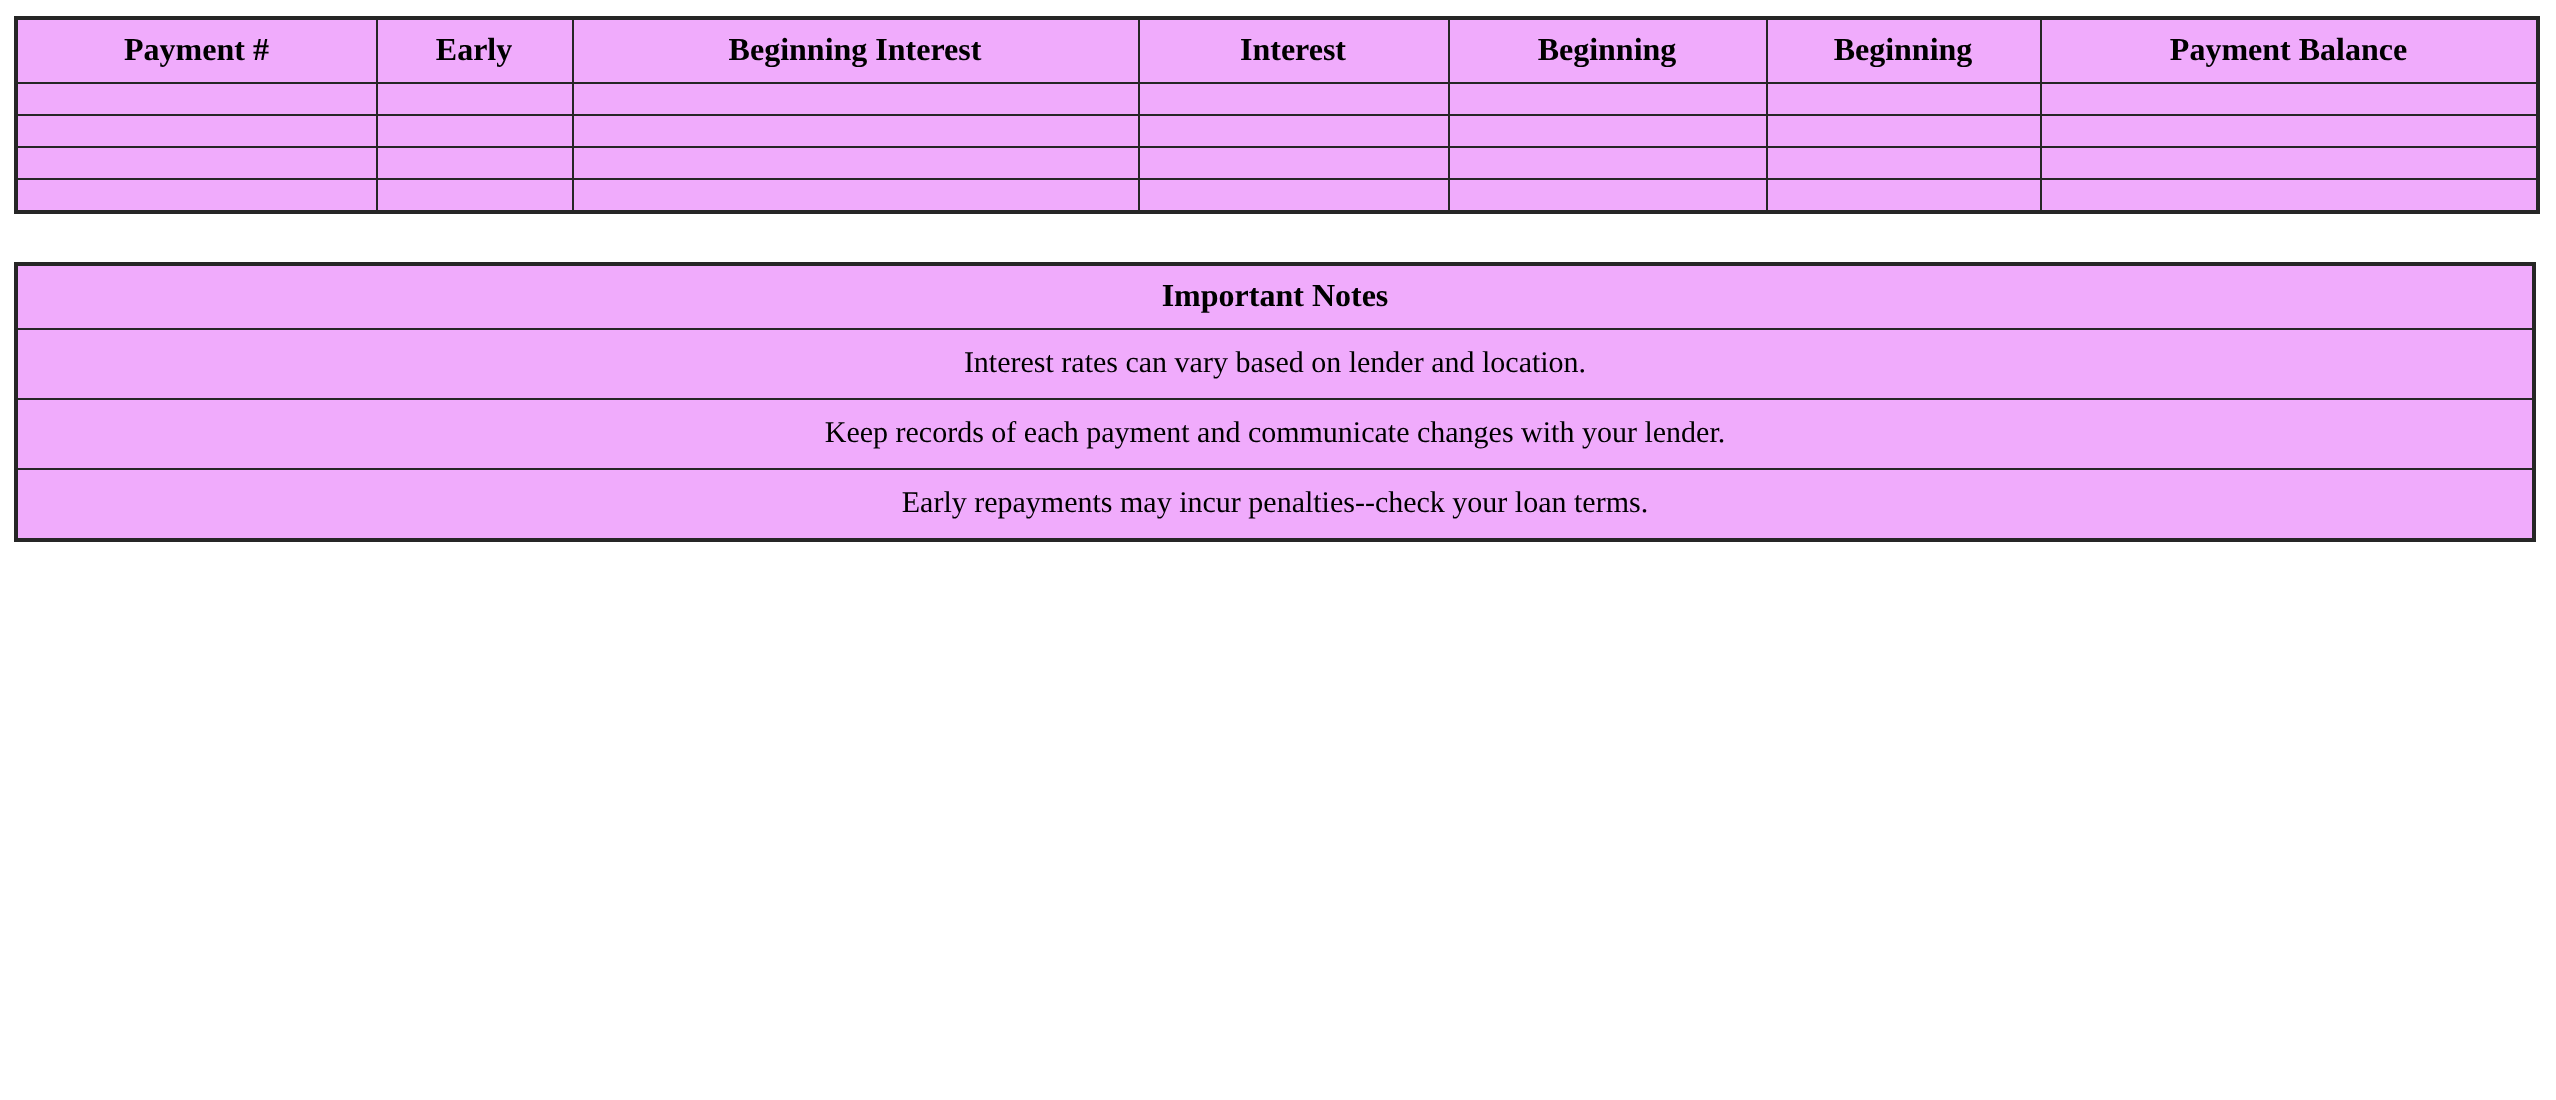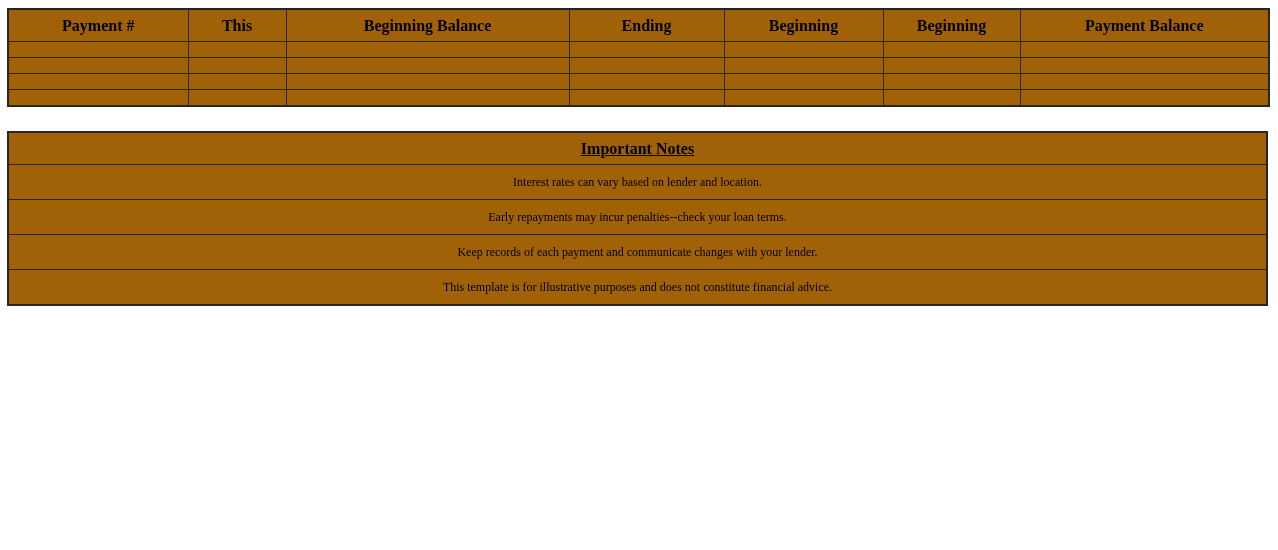--- a/index.html
+++ b/index.html
@@ -18,21 +18,21 @@
     height: 550px;
     background: #ffffff;
   }
   table.grid {
     position: absolute;
     left: 7px;
     width: 1261px;
     border-collapse: collapse;
     table-layout: fixed;
     empty-cells: show;
-    background: #a16207;
+    background: #f0abfc;
   }
   table.grid,
   table.grid th,
   table.grid td {
     border: 1px solid #262626;
   }
   table.grid {
     border-width: 2px;
   }
   #schedule-table { top: 8px; }
@@ -55,25 +55,24 @@
     line-height: 15px;
   }
 
   #notes-table thead th {
     height: 31px;
     font-size: 16px;
     font-weight: bold;
     text-align: center;
     vertical-align: middle;
     padding: 0;
-    text-decoration: underline;
   }
   #notes-table tbody td {
     height: 34px;
-    font-size: 12px;
+    font-size: 15px;
     font-weight: normal;
     text-align: center;
     vertical-align: middle;
     padding: 0 8px;
   }
 
   
   col.c0 { width: 180px; }
   col.c1 { width: 98px;  }
   col.c2 { width: 283px; }
@@ -93,23 +92,23 @@
         <col class="c1">
         <col class="c2">
         <col class="c3">
       <col class="c4">
         <col class="c5">
         <col class="c6">
     </colgroup>
     <thead>
       <tr>
         <th>Payment #</th>
-        <th>This</th>
-        <th>Beginning Balance</th>
-        <th>Ending</th>
+        <th>Early</th>
+        <th>Beginning Interest</th>
+        <th>Interest</th>
         <th>Beginning</th>
         <th>Beginning</th>
         <th>Payment Balance</th>
       </tr>
     </thead>
     <tbody id="schedule-body">
         <tr>
           <td></td>
           <td></td>
           <td></td>
@@ -152,24 +151,21 @@
     <thead>
       <tr>
         <th>Important Notes</th>
       </tr>
     </thead>
     <tbody id="notes-body">
         <tr>
           <td>Interest rates can vary based on lender and location.</td>
         </tr>
         <tr>
-          <td>Early repayments may incur penalties--check your loan terms.</td>
-        </tr>
-        <tr>
           <td>Keep records of each payment and communicate changes with your lender.</td>
         </tr>
         <tr>
-          <td>This template is for illustrative purposes and does not constitute financial advice.</td>
+          <td>Early repayments may incur penalties--check your loan terms.</td>
         </tr>
       </tbody>
   </table>
 
 </div>
 
 </body></html>

